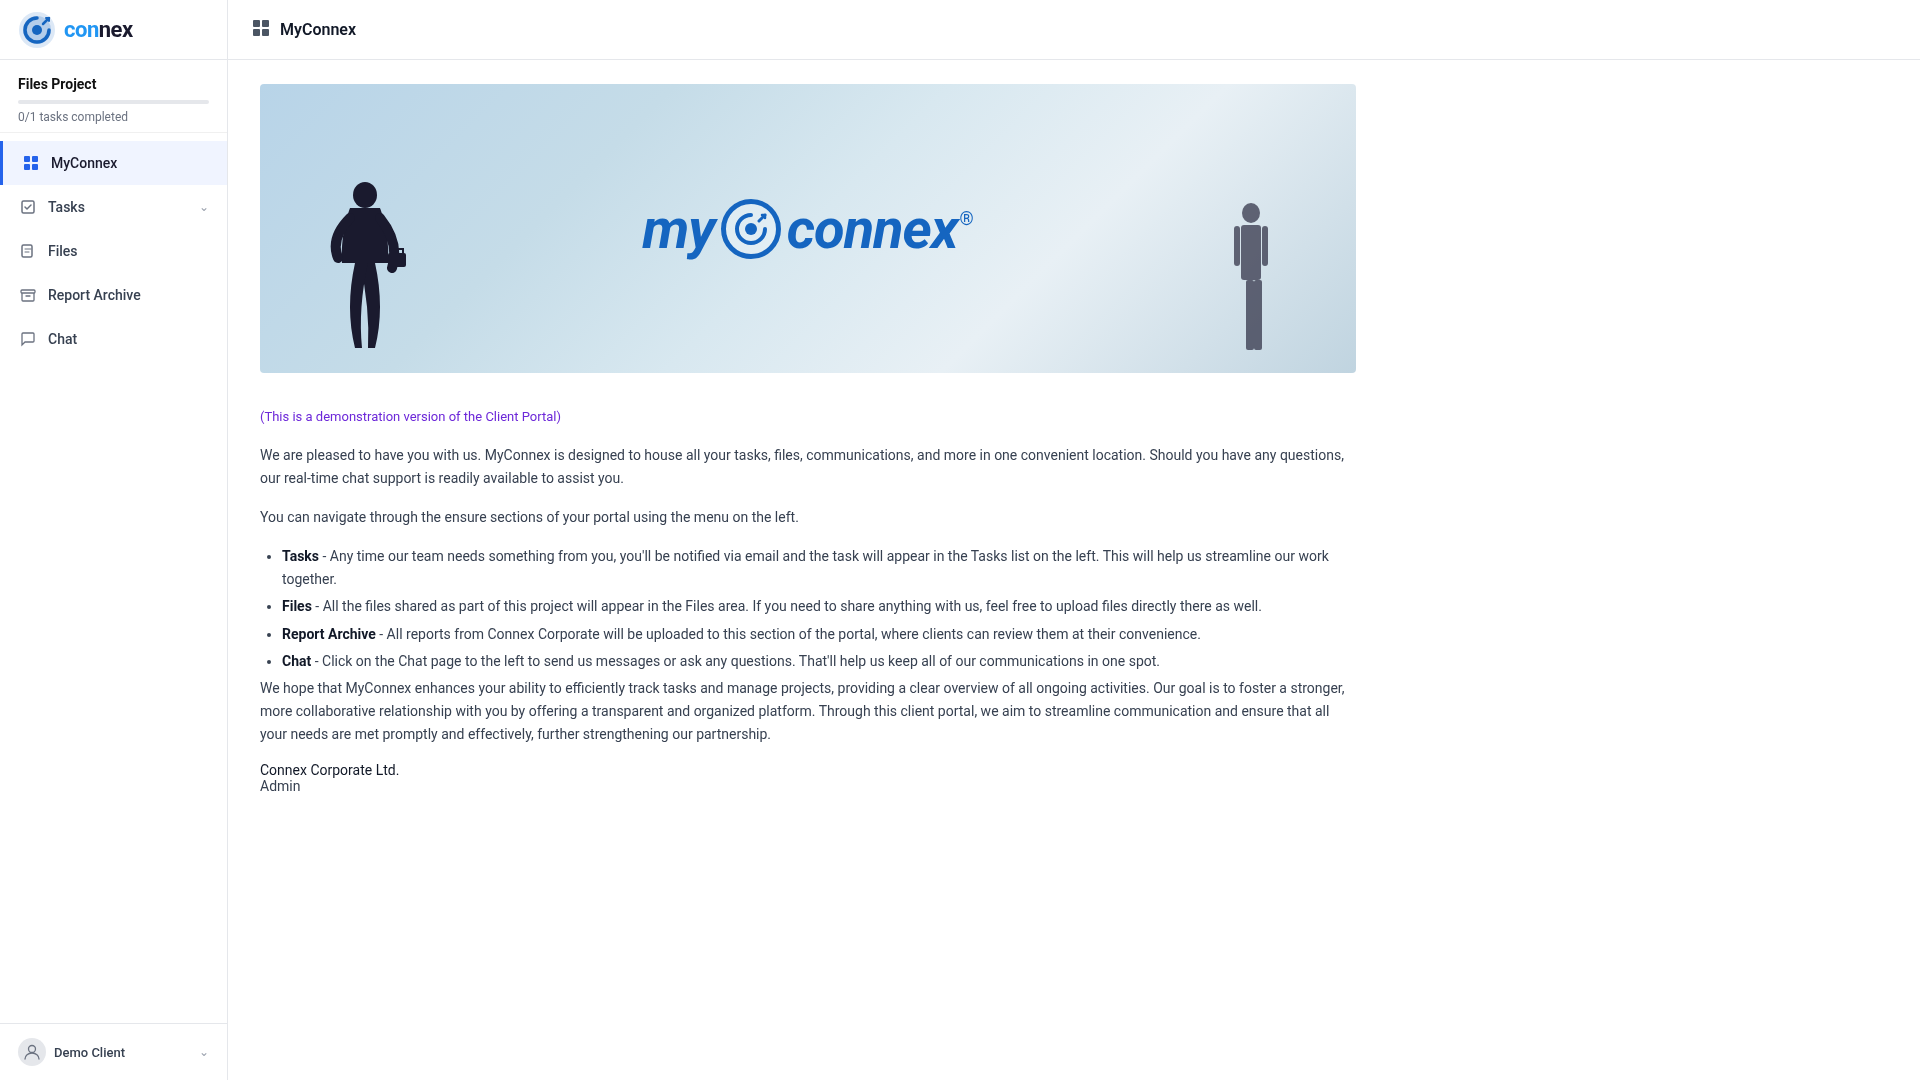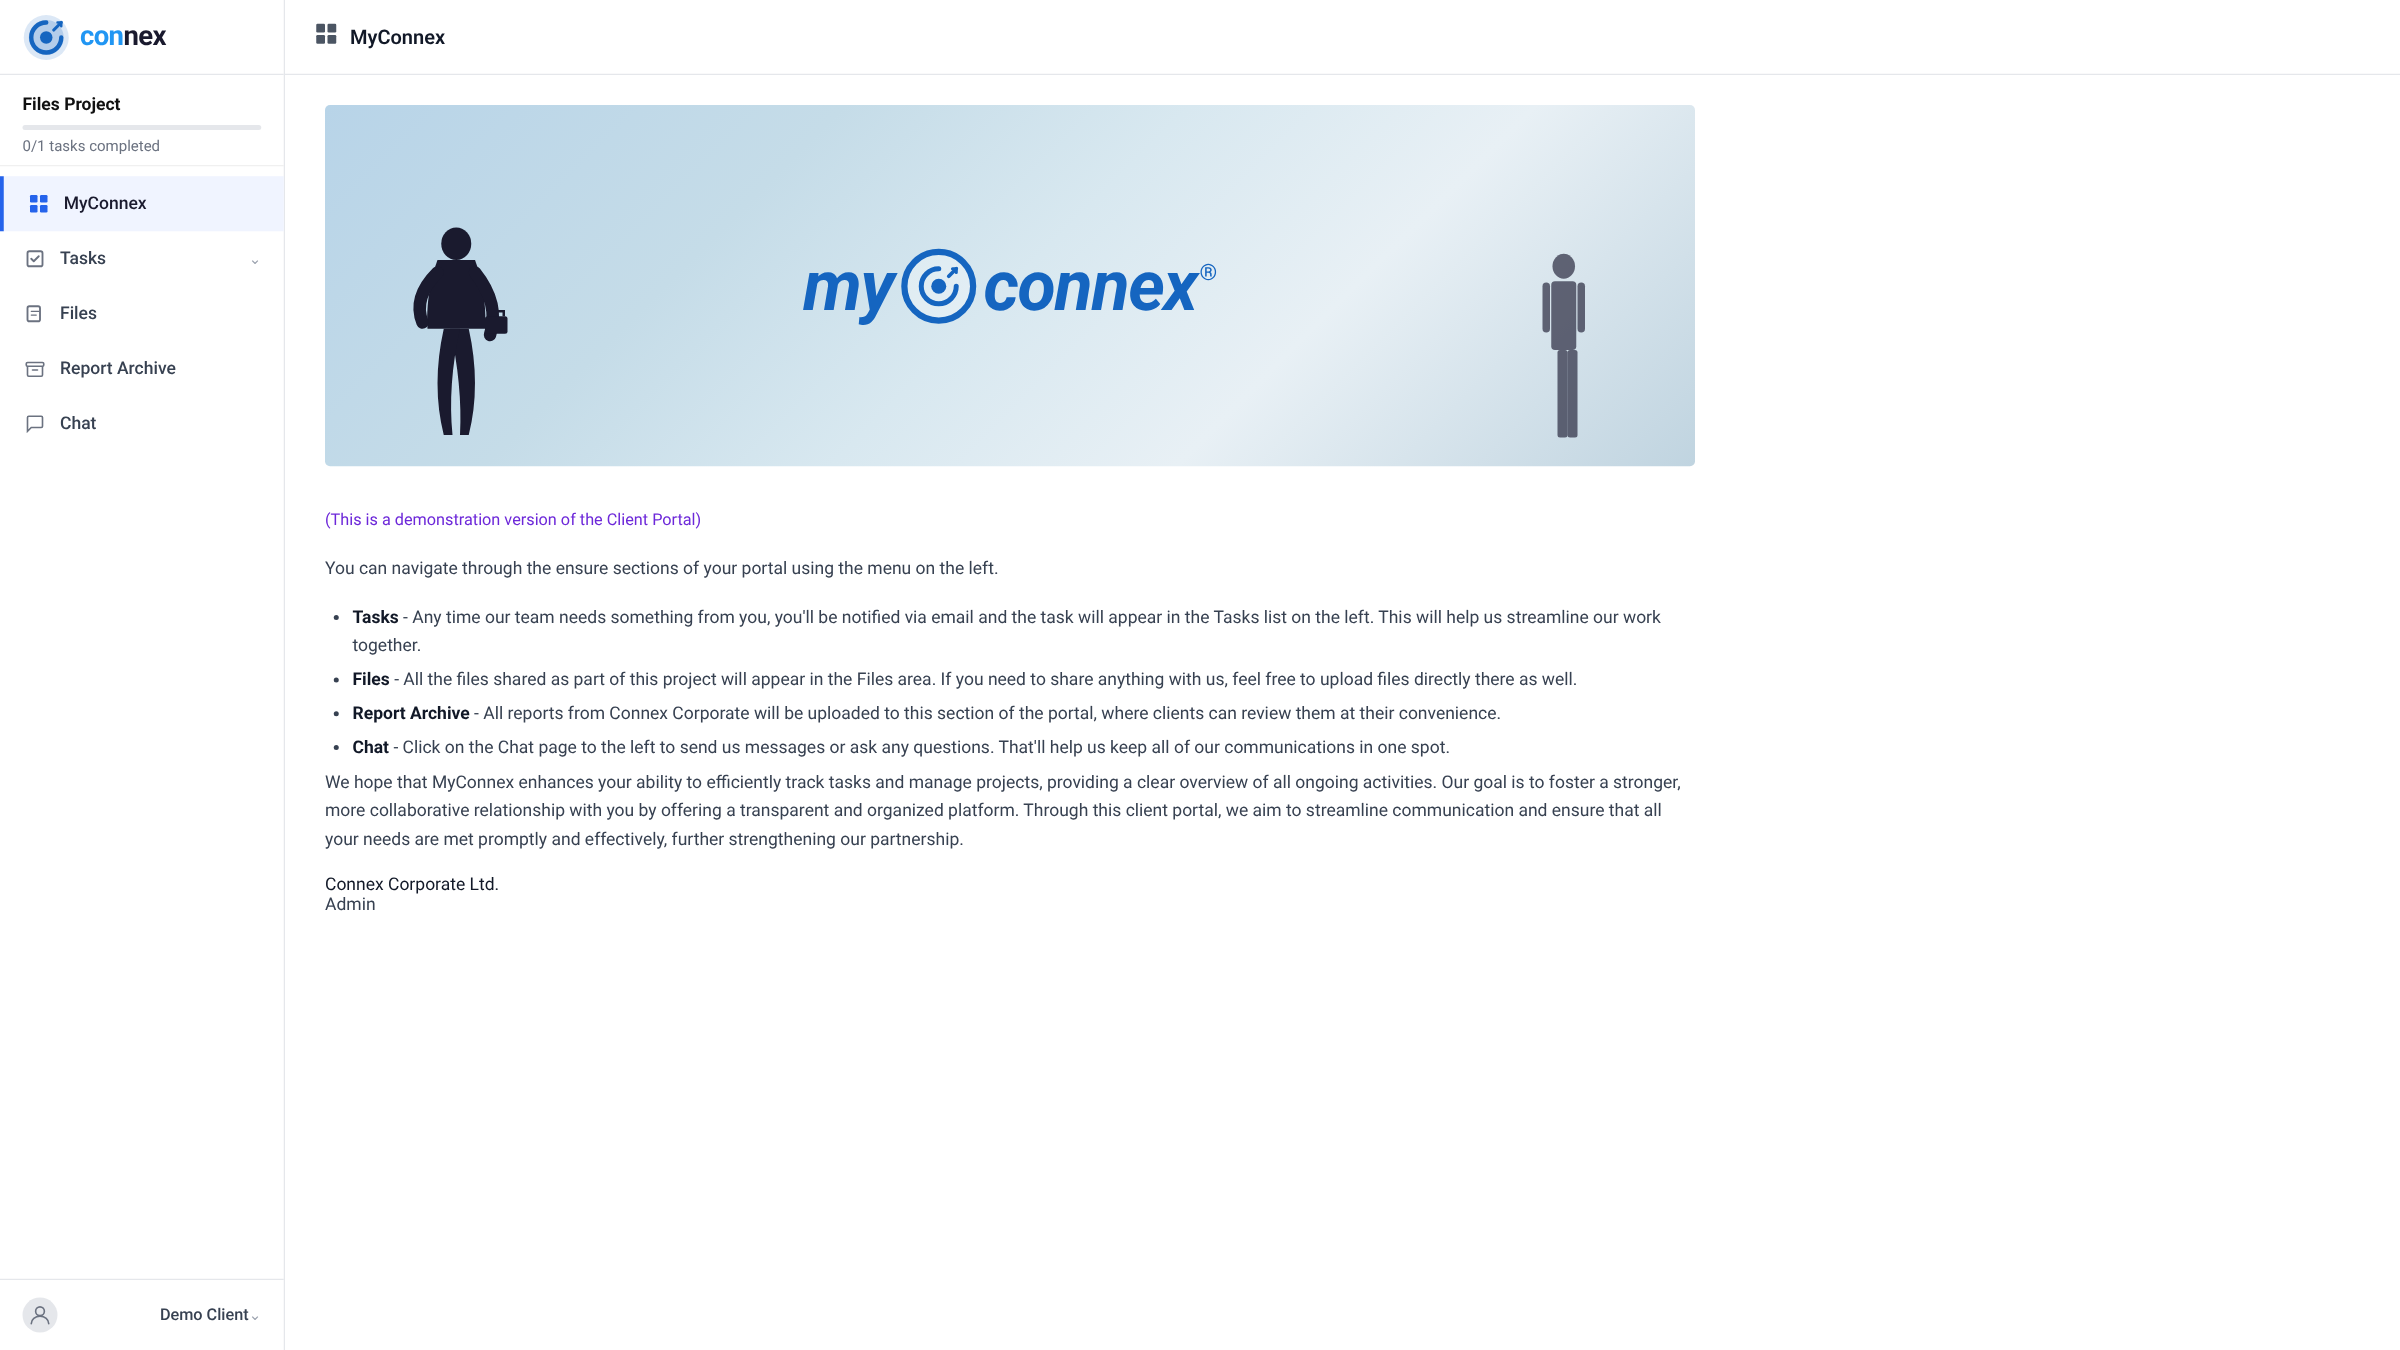--- a/index.html
+++ b/index.html
@@ -131,21 +131,20 @@
       margin-right: 8px;
       font-size: 14px;
       color: #6b7280;
     }
 
     .footer-user-name {
       font-size: 13px;
       font-weight: 500;
       color: #374151;
       flex: 1;
-      text-align: right;
     }
 
     .footer-chevron {
       font-size: 12px;
       color: #9ca3af;
     }
 
     
     #main {
       flex: 1;
@@ -417,20 +416,21 @@
         <rect x="15" y="27" width="20" height="55" rx="3" fill="#2a2a3e" opacity="0.7"></rect>
         <rect x="20" y="82" width="8" height="70" rx="2" fill="#2a2a3e" opacity="0.7"></rect>
         <rect x="28" y="82" width="8" height="70" rx="2" fill="#2a2a3e" opacity="0.7"></rect>
         <rect x="8" y="28" width="6" height="40" rx="3" fill="#2a2a3e" opacity="0.7"></rect>
         <rect x="36" y="28" width="6" height="40" rx="3" fill="#2a2a3e" opacity="0.7"></rect>
       </svg>
     </div>
 
     <p class="welcome-sub">(This is a demonstration version of the Client Portal)</p>
 
+    <p class="content-para">We are pleased to have you with us.  MyConnex is designed to house all your tasks, files, communications, and more in one convenient location. Should you have any questions, our real-time chat support is readily available to assist you.</p>
     <p class="content-para">You can navigate through the ensure sections of your portal using the menu on the left.</p>
 
     <ul class="bullet-list">
       <li>
         <strong>Tasks</strong><span> - Any time our team needs something from you, you'll be notified via email and the task will appear in the Tasks list on the left. This will help us streamline our work together.</span>
       </li>
       <li>
         <strong>Files</strong><span> - All the files shared as part of this project will appear in the Files area. If you need to share anything with us, feel free to upload files directly there as well.</span>
       </li>
       <li>

